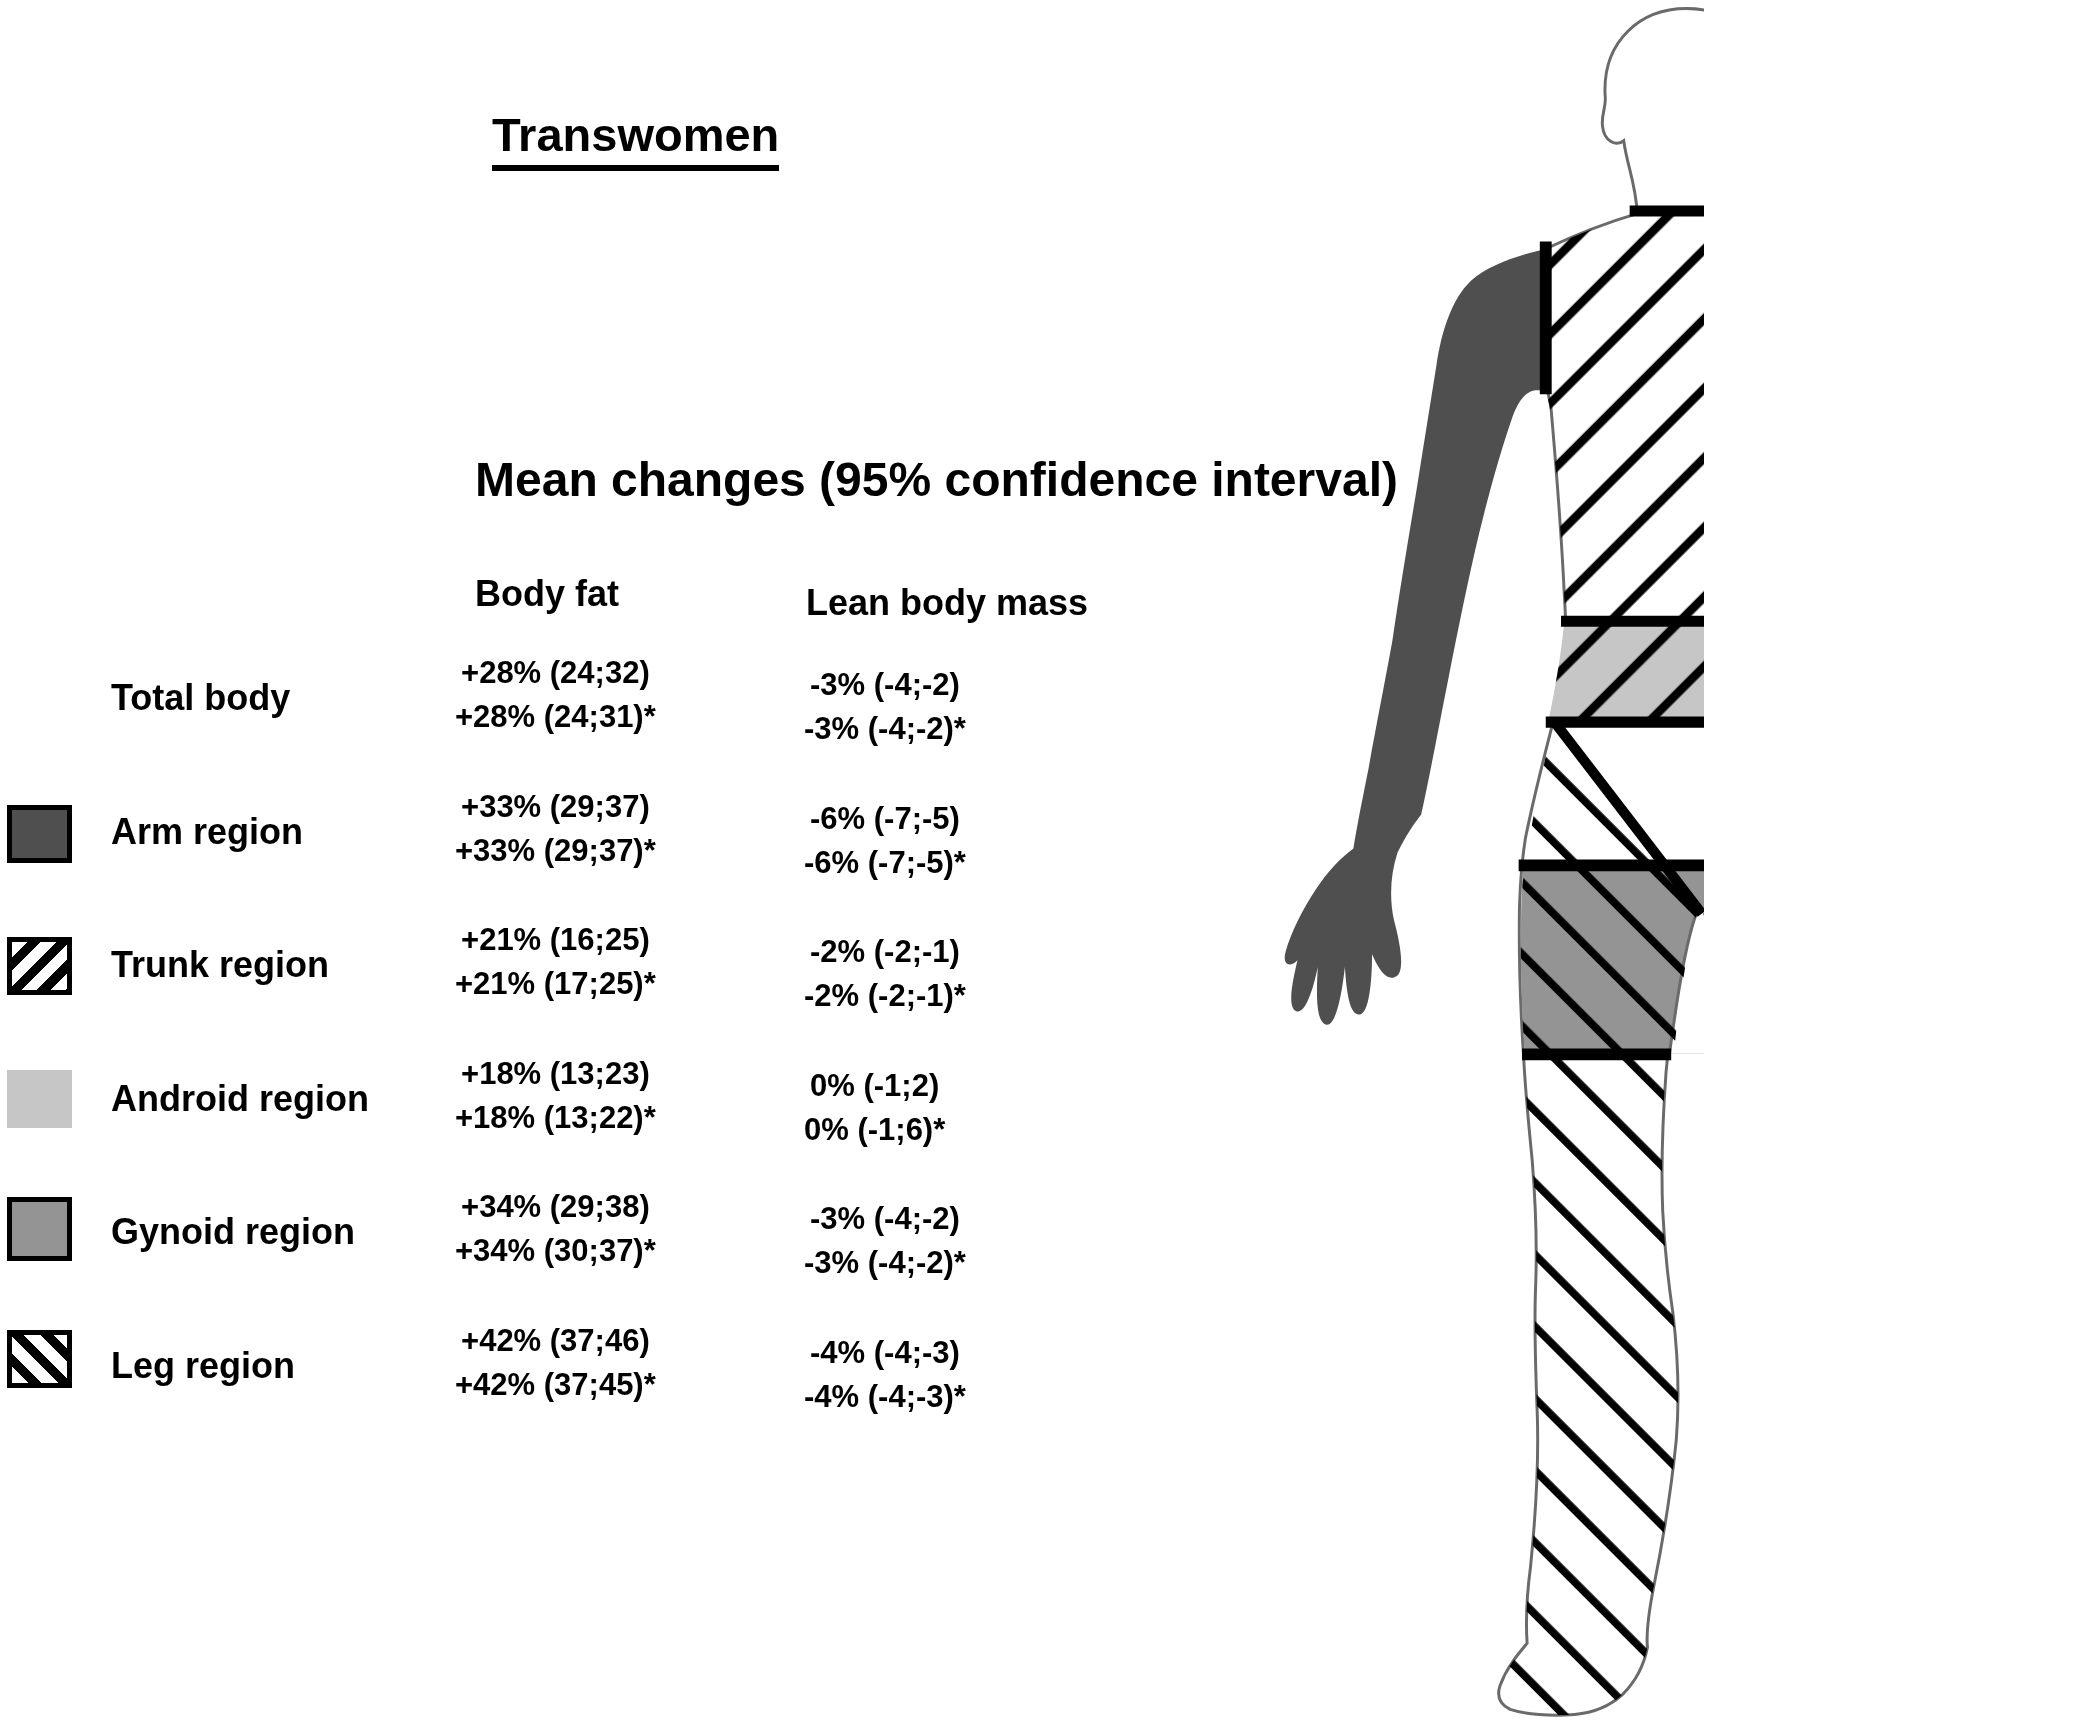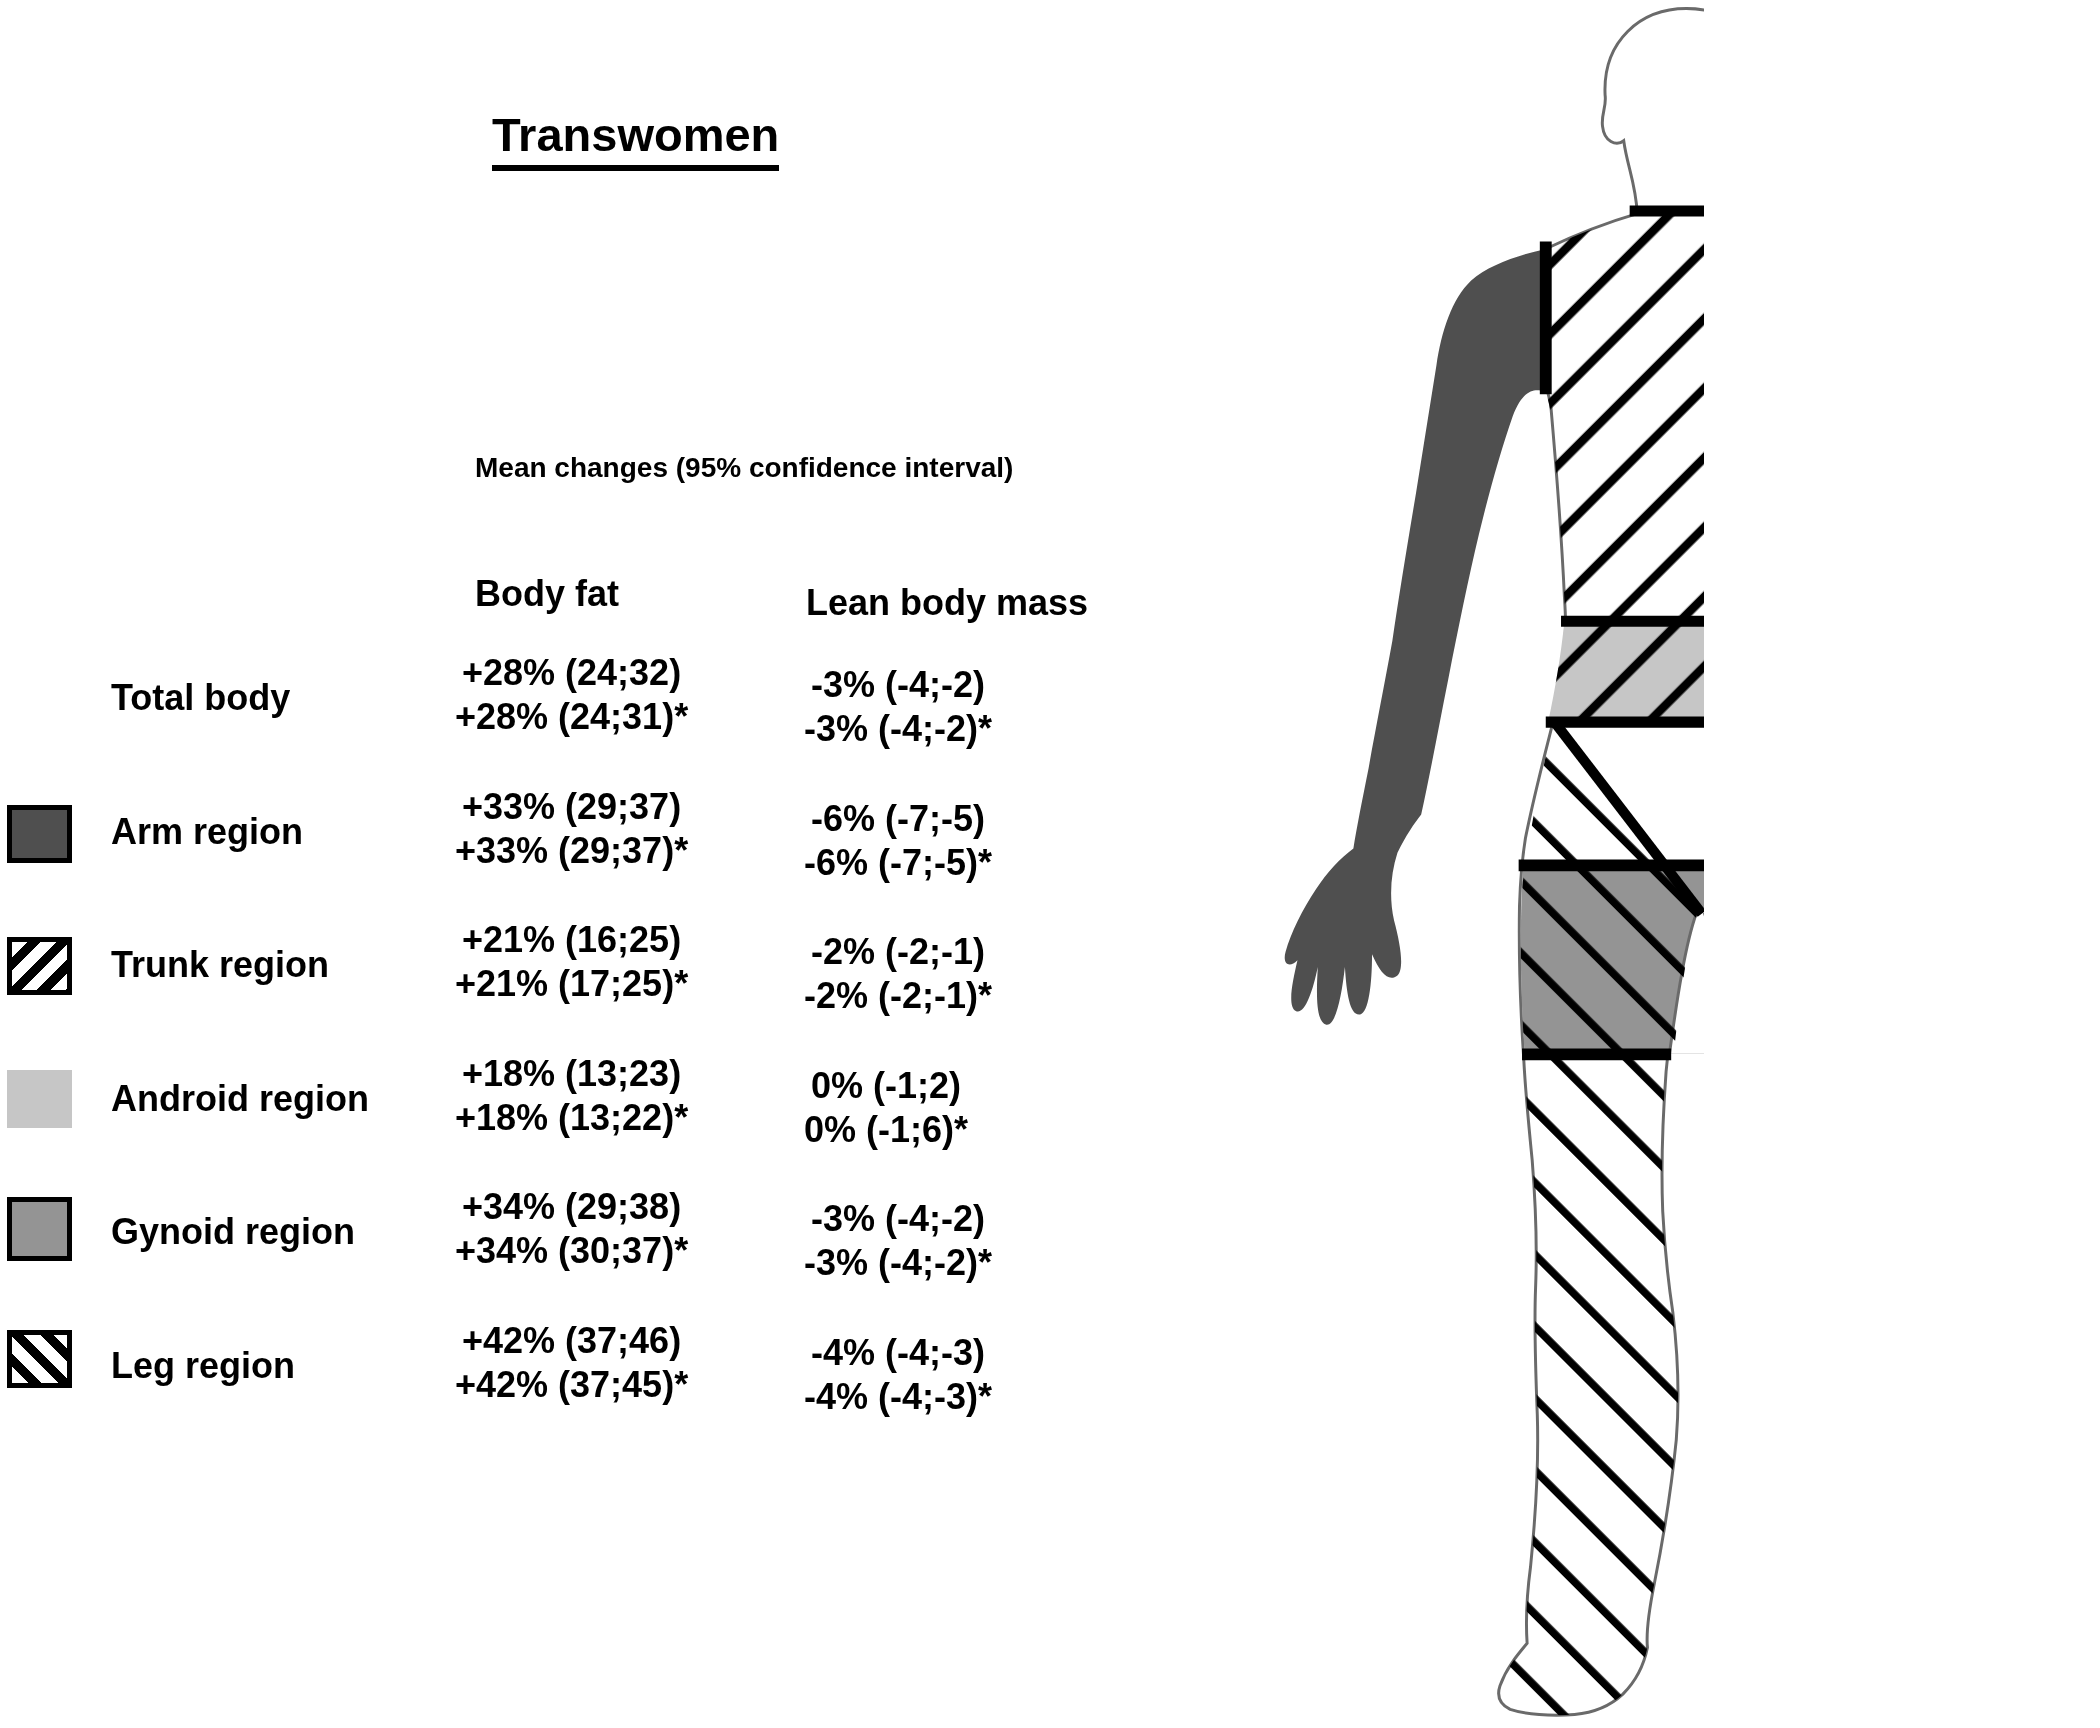--- a/index.html
+++ b/index.html
@@ -6,27 +6,27 @@
   #canvas{
     position:relative;width:1704px;height:1729px;background:#fff;
     font-family:"Liberation Sans", sans-serif;font-weight:700;color:#000;
     overflow:hidden;
   }
   .abs{position:absolute;}
   #title{
     left:492px;top:107px;font-size:47px;letter-spacing:0px;
     border-bottom:6px solid #000;padding-bottom:2.5px;display:inline-block;
   }
-  #mean-header{left:475px;top:452px;font-size:28px;white-space:nowrap;}
+  #mean-header{left:475px;top:452px;font-size:48px;white-space:nowrap;}
   .col-header{top:573px;font-size:36px;white-space:nowrap;}
   #col-bodyfat{left:475px;}
   #col-leanmass{left:806px;margin-top:9px;}
   .row{position:absolute;left:0;width:1237px;height:102px;text-align:center;}
   .row .label{position:absolute;left:111px;top:26px;font-size:36px;white-space:nowrap;}
-  .row .vals{position:absolute;top:0;font-size:36px;line-height:44px;white-space:nowrap;}
+  .row .vals{position:absolute;top:0;font-size:31px;line-height:44px;white-space:nowrap;}
   .row .bf{left:455px;}
   .row .lbm{left:804px;margin-top:12px;}
   .swatch{position:absolute;left:6.8px;width:65px;height:58px;box-sizing:border-box;}
   .swatch.bordered{border:5.1px solid #000;}
   .hatch-f{background:repeating-linear-gradient(135deg,#fff 0 11px,#000 11px 20.3px);}
   .hatch-b{background:repeating-linear-gradient(45deg,#fff 0 12px,#000 12px 21px);}
   #figure-svg{position:absolute;left:0;top:0;}
 </style>
 </head>
 <body>

